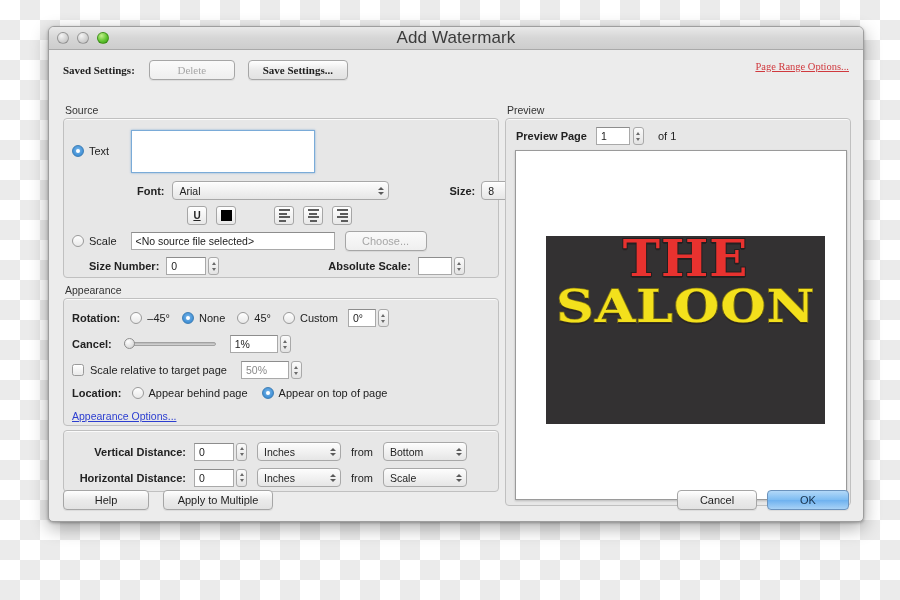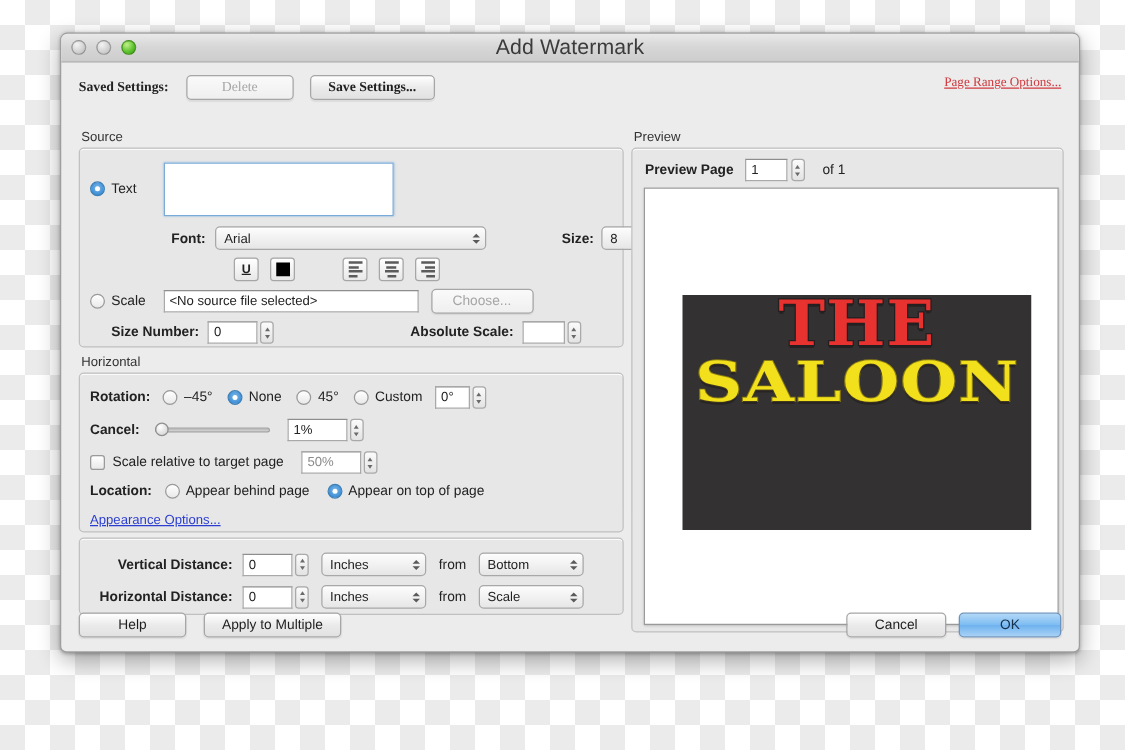--- a/index.html
+++ b/index.html
@@ -319,21 +319,21 @@
           <div class="field" style="width:34px; margin-left:7px;"></div>
           <div class="stepper" style="margin-left:2px;">
               <i class="up"></i>
               <i class="dn"></i>
             </div>
         </div>
       </div>
     </div>
 
     <div class="group" style="left:14px; top:234px; width:436px; height:14px;">
-      <div class="grouptitle">Horizontal</div>
+      <div class="grouptitle">Appearance</div>
       <div class="groupbody" style="height:128px;">
 
         <div class="row" style="position:absolute; left:8px; top:10px;">
           <span class="lbl bold">Rotation:</span>
           <span class="radio" style="margin-left:10px;"></span>
           <span class="lbl" style="margin-left:5px;">–45°</span>
           <span class="radio on" style="margin-left:12px;"></span>
           <span class="lbl" style="margin-left:5px;">None</span>
           <span class="radio" style="margin-left:12px;"></span>
           <span class="lbl" style="margin-left:5px;">45°</span>

